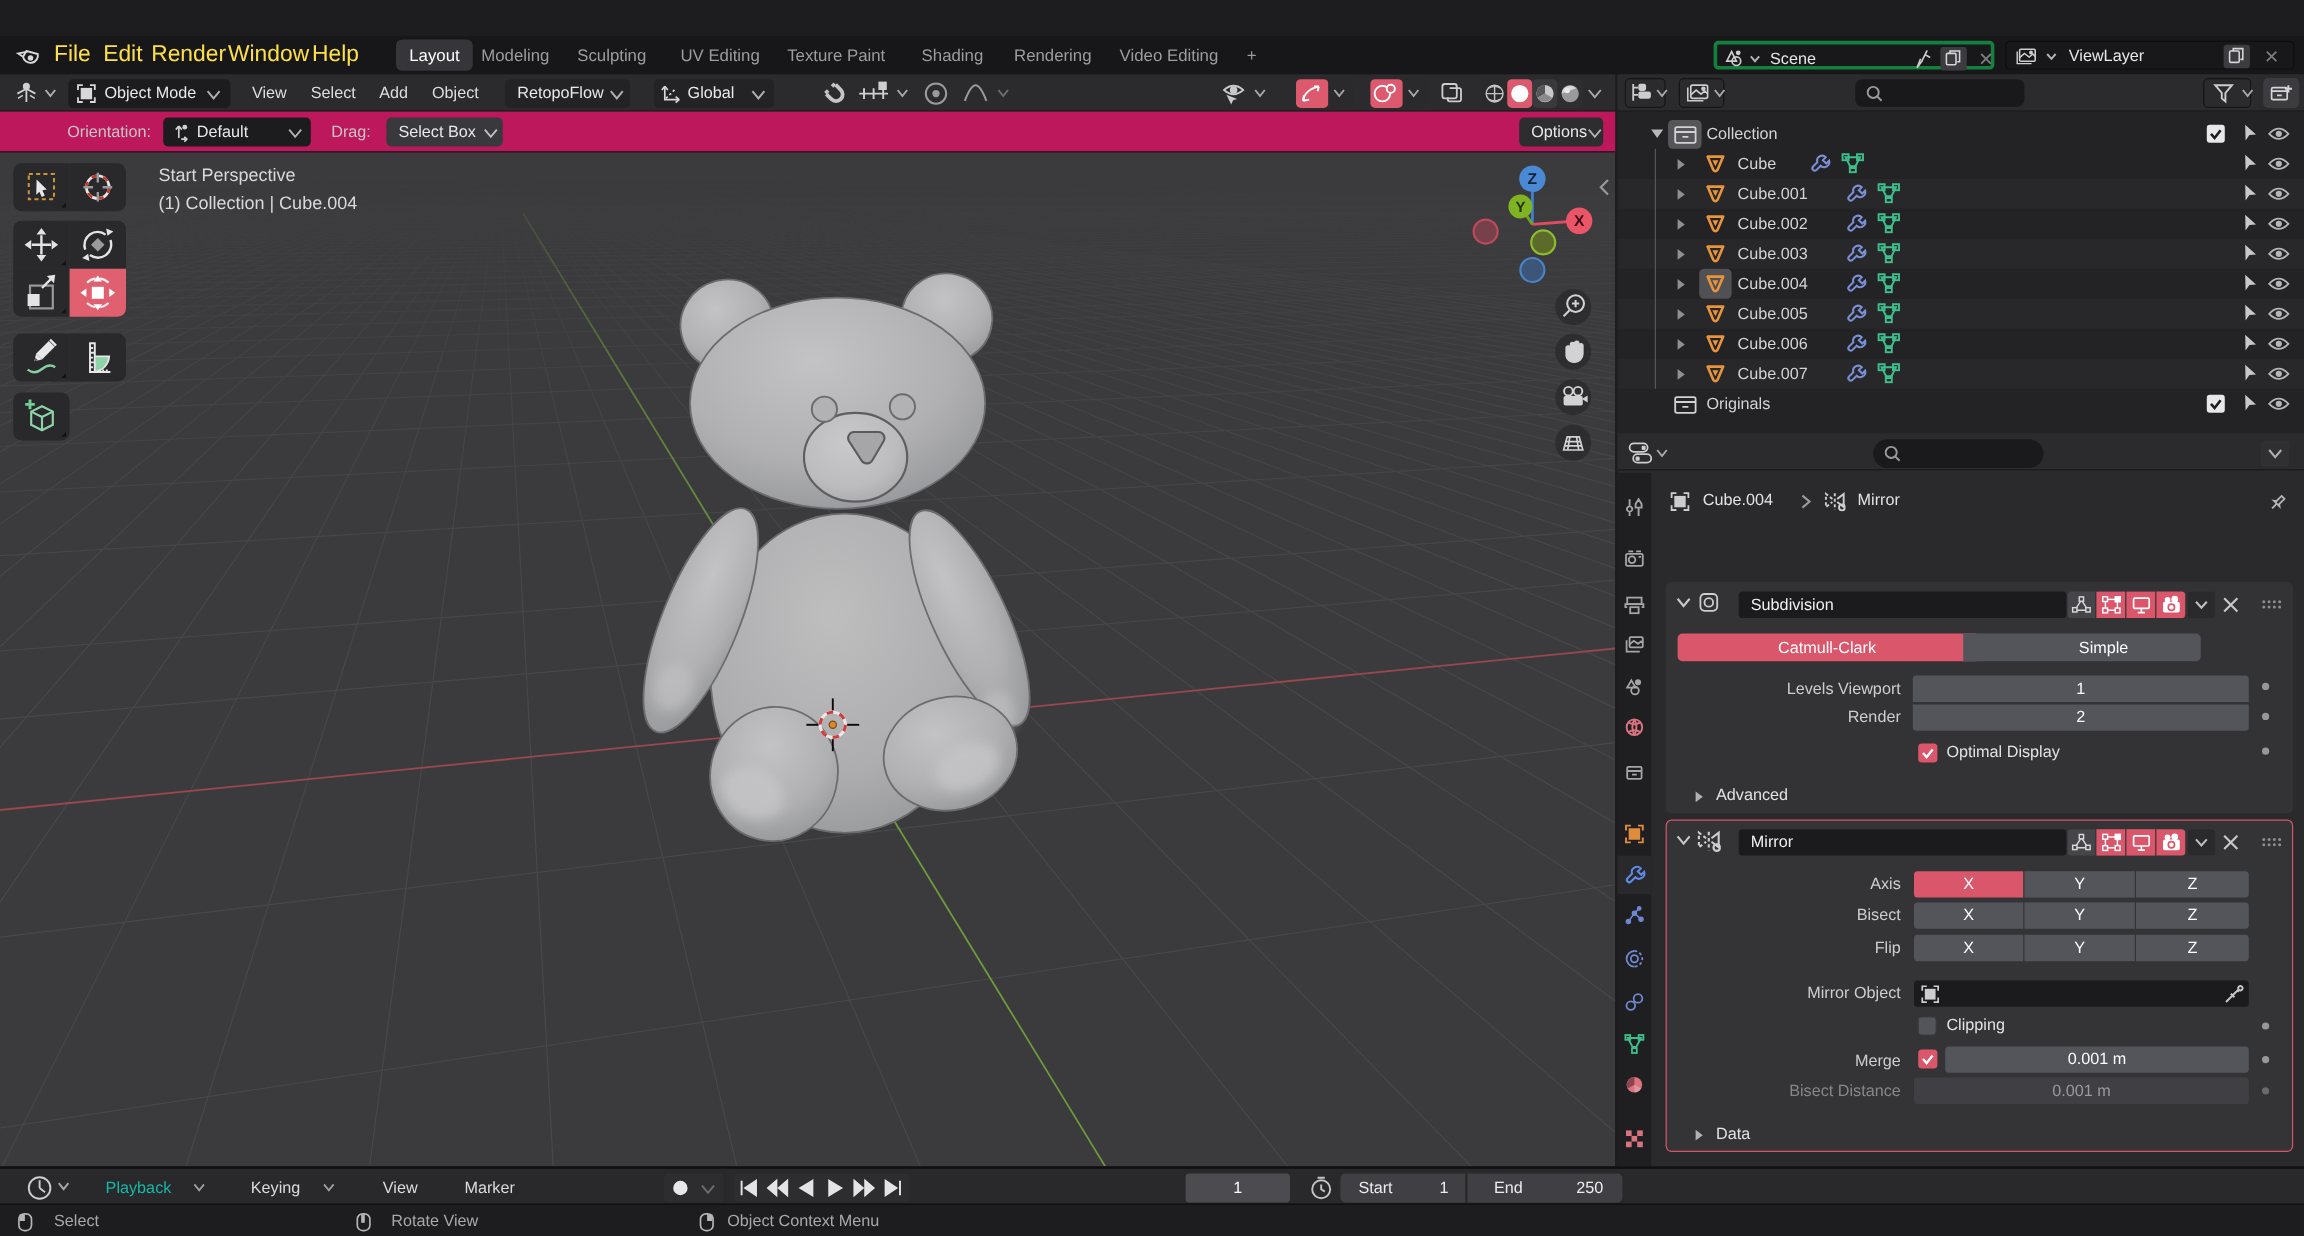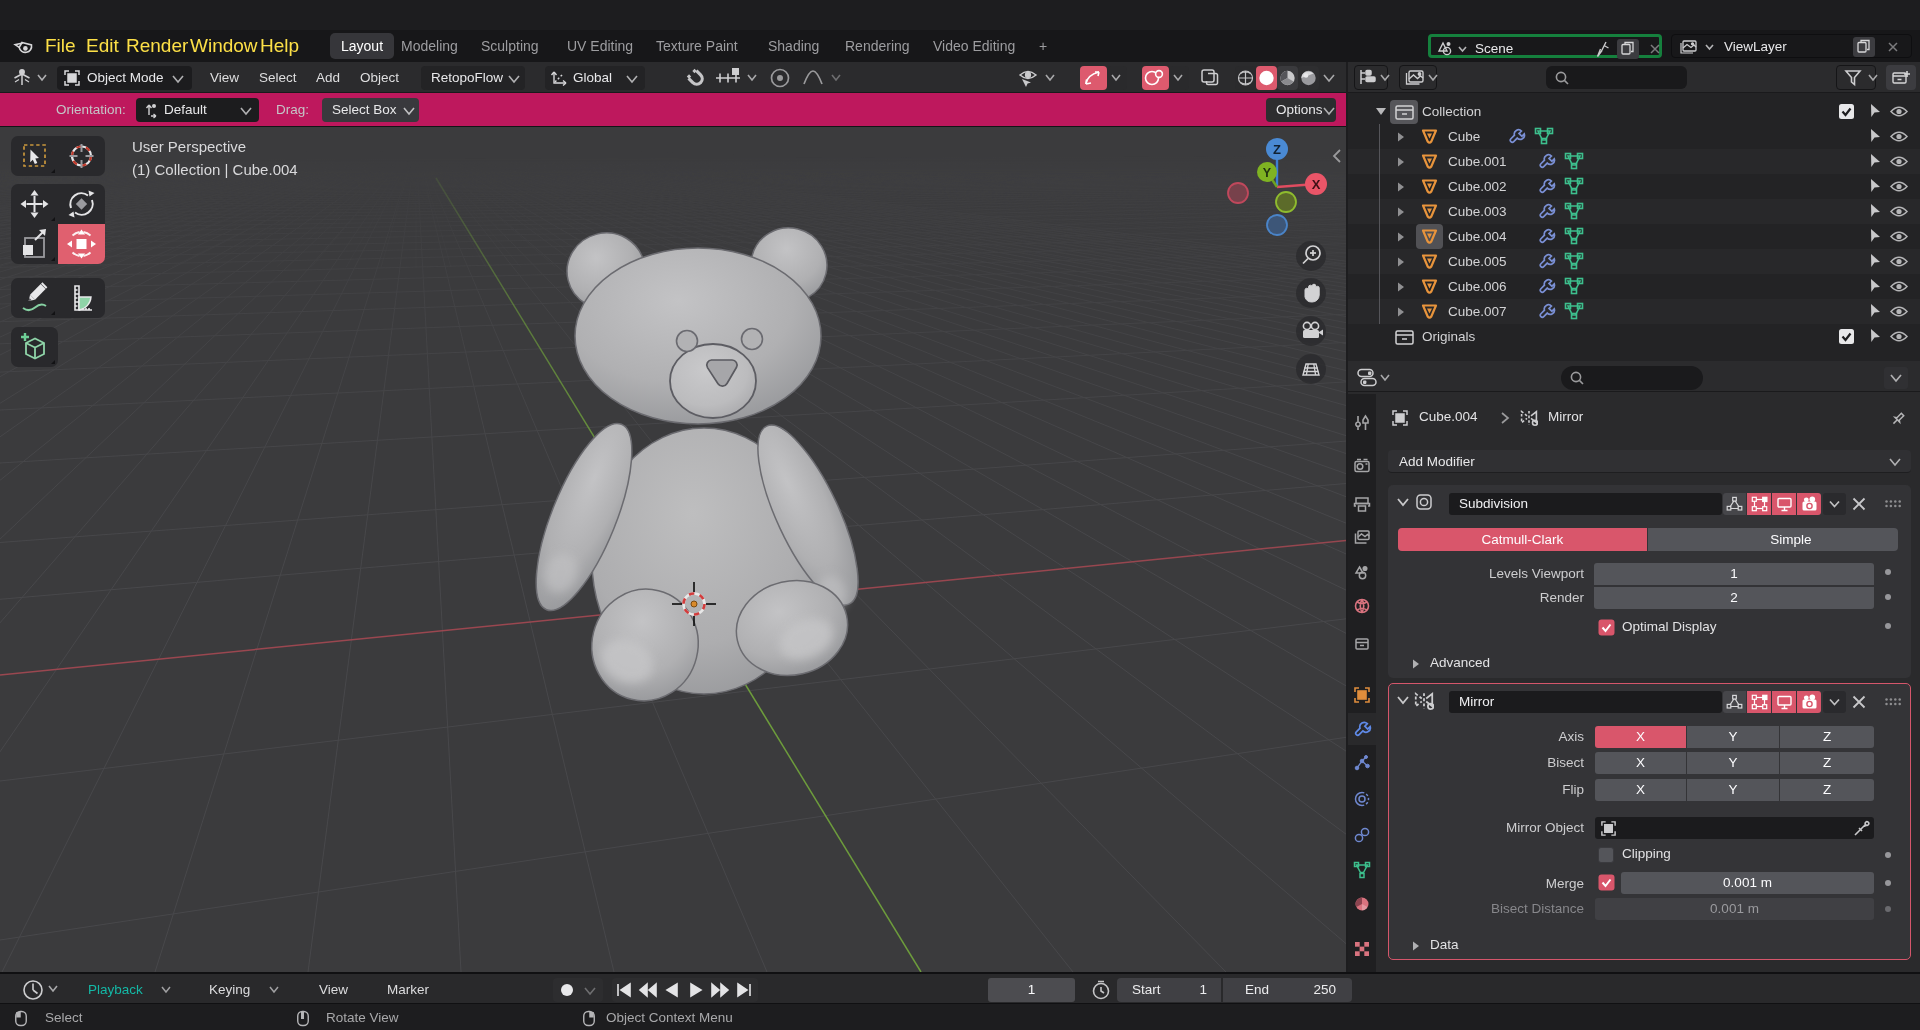--- a/index.html
+++ b/index.html
@@ -697,21 +697,21 @@
  <circle cx="1315" cy="199" r="3.6" fill="none" stroke="#d2d2d4" stroke-width="1.6"></circle>
  <rect x="1303" y="203" width="16" height="8" rx="1.5"></rect>
  <path d="M1319 205 l4 -2.5 v6 l-4 -2.5 z"></path>
 </g>
       <g stroke="#d2d2d4" fill="none" stroke-width="1.4">
  <path d="M1303 248 l3 -11 h10 l3 11 z"></path>
  <path d="M1308.2 237 l-1.8 11 M1313.8 237 l1.8 11 M1304.3 241 h13.4 M1303.6 244.5 h14.8"></path>
 </g>
       <path d="M1340 23 l-6 6 l6 6" fill="none" stroke="#9a9a9c" stroke-width="1.8"></path>
     </svg>
-<div class="abs" style="left:132px;top:138px;font-size:15px;color:#d9d9db;">User Perspective</div>
+<div class="abs" style="left:132px;top:138px;font-size:15px;color:#d9d9db;">Start Perspective</div>
 <div class="abs" style="left:132px;top:161px;font-size:15px;color:#d9d9db;">(1) Collection | Cube.004</div>
 <div class="abs" style="left:11px;top:136px;width:94px;height:231px;">
       <div class="abs" style="left:0px;top:0px;width:47px;height:40px;background:#29292c;border-radius:7px 0 0 7px;"><svg width="47" height="40" viewBox="0 0 47 40">
 <rect x="13" y="9" width="21" height="21" fill="none" stroke="#c8963c" stroke-width="1.7" stroke-dasharray="3.4 2.7"></rect>
 <path d="M19.5 13.5 l8.5 8.5 l-3.7 0.5 l2 4.4 l-2.5 1.2 l-2 -4.4 l-2.6 2.6 z" fill="#e8e8ea"></path>
 </svg><div class="abs" style="right:3px;bottom:3px;width:0;height:0;border-left:4px solid transparent;border-bottom:4px solid #121214;"></div></div>
       <div class="abs" style="left:47px;top:0px;width:47px;height:40px;background:#29292c;border-radius:0 7px 7px 0;"><svg width="47" height="40" viewBox="0 0 47 40">
 <g fill="none">
             <circle cx="23.5" cy="20" r="9.5" stroke="#e8e8ea" stroke-width="2.2"></circle>
 <circle cx="23.5" cy="20" r="9.5" stroke="#c0392b" stroke-width="2.2" stroke-dasharray="4.9 4.9"></circle>
@@ -1244,26 +1244,20 @@
  <circle cx="15" cy="13.8" r="2.5"></circle>
 </g>
       </svg>
       <div class="abs" style="left:200px;top:48px;font-size:13.5px;color:#e2e2e4;">Mirror</div>
       <svg class="abs" style="left:541px;top:49px" width="18" height="18" viewBox="0 0 18 18">
  <g transform="rotate(45 9 9)" fill="none" stroke="#b5b5b7" stroke-width="1.5">
   <path d="M7.3 2.6 h3.4 v6.2 l1.6 1.2 h-6.6 l1.6 -1.2 z"></path>
   <path d="M9 10 v5.5"></path>
  </g>
       </svg>
-      <div class="abs" style="left:40px;top:89px;width:523px;height:23px;background:#303033;border-radius:4px;border-bottom:1px solid #1e1e20;">
- <div class="abs" style="left:11px;top:0;height:23px;line-height:23px;font-size:13.5px;color:#e8e8ea;">Add Modifier</div>
- <svg class="abs" style="left:500px;top:7px" width="14" height="10" viewBox="0 0 14 10">
-          <path d="M2 2 l5 6 l5 -6" fill="none" stroke="#b0b0b2" stroke-width="1.6"></path>
-        </svg>
-</div>
       <div class="abs" style="left:40px;top:124px;width:523px;height:193px;background:#333336;border-radius:5px;"></div>
       <svg class="abs" style="left:48px;top:135px" width="14" height="12" viewBox="0 0 14 12">
         <path d="M2 3 l5 6 l5 -6" fill="none" stroke="#c8c8ca" stroke-width="1.8"></path>
       </svg>
       <svg class="abs" style="left:66px;top:131px" width="20" height="20" viewBox="0 0 20 20">
  <rect x="3" y="3" width="14" height="14" rx="3.5" fill="none" stroke="#cdcdcf" stroke-width="1.5"></rect>
  <circle cx="10" cy="10" r="3.6" fill="none" stroke="#cdcdcf" stroke-width="1.5"></circle>
       </svg>
       <div class="abs" style="left:101px;top:132px;width:273px;height:22px;background:#1b1b1d;border-radius:3px;">
  <div class="abs" style="left:10px;top:0;height:22px;line-height:22px;font-size:13.5px;color:#f0f0f2;">Subdivision</div>
@@ -1314,21 +1308,21 @@
         <circle cx="2.5" cy="2.5" r="1.25" fill="#8e8e90"></circle>
         <circle cx="2.5" cy="6.9" r="1.25" fill="#8e8e90"></circle>
         <circle cx="6.9" cy="2.5" r="1.25" fill="#8e8e90"></circle>
         <circle cx="6.9" cy="6.9" r="1.25" fill="#8e8e90"></circle>
         <circle cx="11.3" cy="2.5" r="1.25" fill="#8e8e90"></circle>
         <circle cx="11.3" cy="6.9" r="1.25" fill="#8e8e90"></circle>
         <circle cx="15.700000000000001" cy="2.5" r="1.25" fill="#8e8e90"></circle>
         <circle cx="15.700000000000001" cy="6.9" r="1.25" fill="#8e8e90"></circle>
       </svg>
       <div class="pbtn3" style="left:50px;top:167px;width:249px;border-radius:4px 0 0 4px;background:#d9566b;">Catmull-Clark</div>
-      <div class="pbtn3" style="left:300px;top:167px;width:250px;border-radius:0 4px 4px 0;padding-left:36px;">Simple</div>
+      <div class="pbtn3" style="left:288px;top:167px;width:198px;border-radius:0 4px 4px 0;padding-left:36px;">Simple</div>
       <div class="prow-label" style="left:40px;top:202px;width:196px;">Levels Viewport</div>
       <div class="pfield" style="left:246px;top:202px;width:280px;border-radius:3px 3px 0 0;">1</div>
       <div class="prow-label" style="left:40px;top:226px;width:196px;">Render</div>
       <div class="pfield" style="left:246px;top:226px;width:280px;border-radius:0 0 3px 3px;">2</div>
       <svg class="abs" style="left:250px;top:258px" width="17" height="17" viewBox="0 0 17 17">
  <rect x="0.5" y="0.5" width="16" height="16" rx="3" fill="#d9566b"></rect>
  <path d="M4.5 8.5 l3 3.5 l5 -6.5" fill="none" stroke="#ffffff" stroke-width="2"></path>
       </svg>
       <div class="abs" style="left:274px;top:258px;font-size:13.5px;color:#e2e2e4;">Optimal Display</div>
       <svg class="abs" style="left:62px;top:296px" width="12" height="14" viewBox="0 0 12 14">

